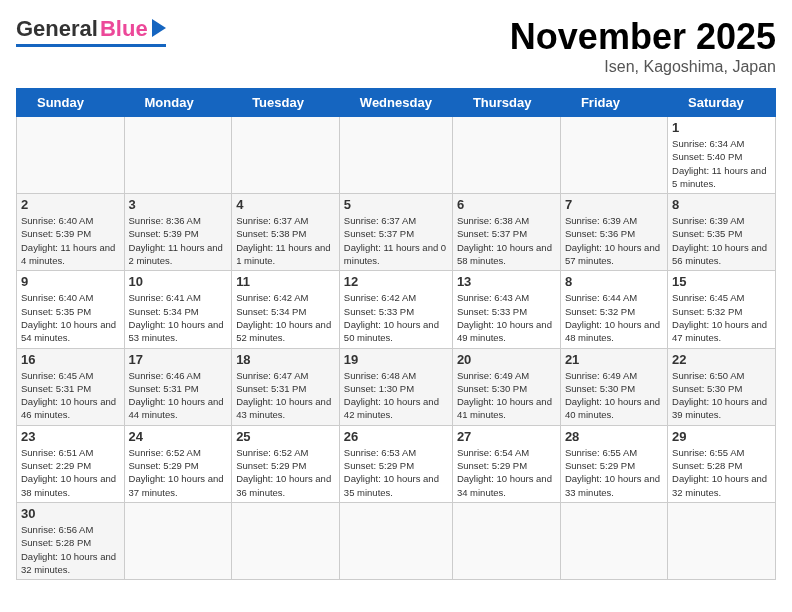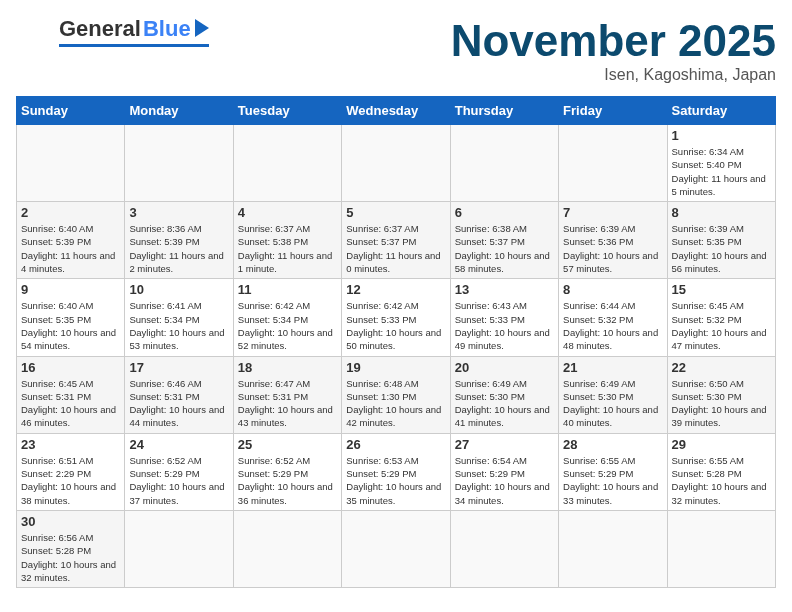--- a/index.html
+++ b/index.html
@@ -13,75 +13,74 @@
     .header-section {
       display: flex;
       justify-content: space-between;
       align-items: flex-start;
       margin-bottom: 12px;
     }
     .logo {
       display: flex;
       flex-direction: column;
       align-items: flex-start;
-      margin-left: 43px;
     }
     .logo-text {
       display: flex;
       align-items: center;
       gap: 2px;
     }
     .logo-general {
       font-size: 22px;
       font-weight: bold;
       color: #333;
     }
     .logo-blue {
       font-size: 22px;
       font-weight: bold;
-      color: #3b82f6;
+      color: #ec4899;
     }
     .logo-triangle {
       width: 0;
       height: 0;
       border-left: 14px solid #1565C0;
       border-top: 9px solid transparent;
       border-bottom: 9px solid transparent;
       margin-left: 2px;
       margin-top: -2px;
     }
     .logo-underline {
       height: 3px;
       background: #1565C0;
       width: 100%;
       margin-top: 2px;
     }
     .title-section {
       text-align: right;
     }
     .month-title {
-      font-size: 44px;
-      font-weight: bold;
-      color: #0c4a6e;
+      font-size: 36px;
+      font-weight: bold;
+      color: #000000;
     }
     .location-title {
       font-size: 16px;
       color: #555;
     }
     .calendar-table {
       width: 100%;
       border-collapse: collapse;
       border: 1px solid #ccc;
     }
     .calendar-table th {
       background: #1565C0;
       color: #fff;
       font-size: 13px;
       font-weight: bold;
-      padding: 6px 4px;
+      padding: 6px 20px;
       text-align: left;
       border: 1px solid #1565C0;
     }
     .calendar-table td {
       border: 1px solid #ccc;
       vertical-align: top;
       padding: 3px 4px;
       width: calc(100% / 7);
       min-height: 72px;
       background: #fff;

